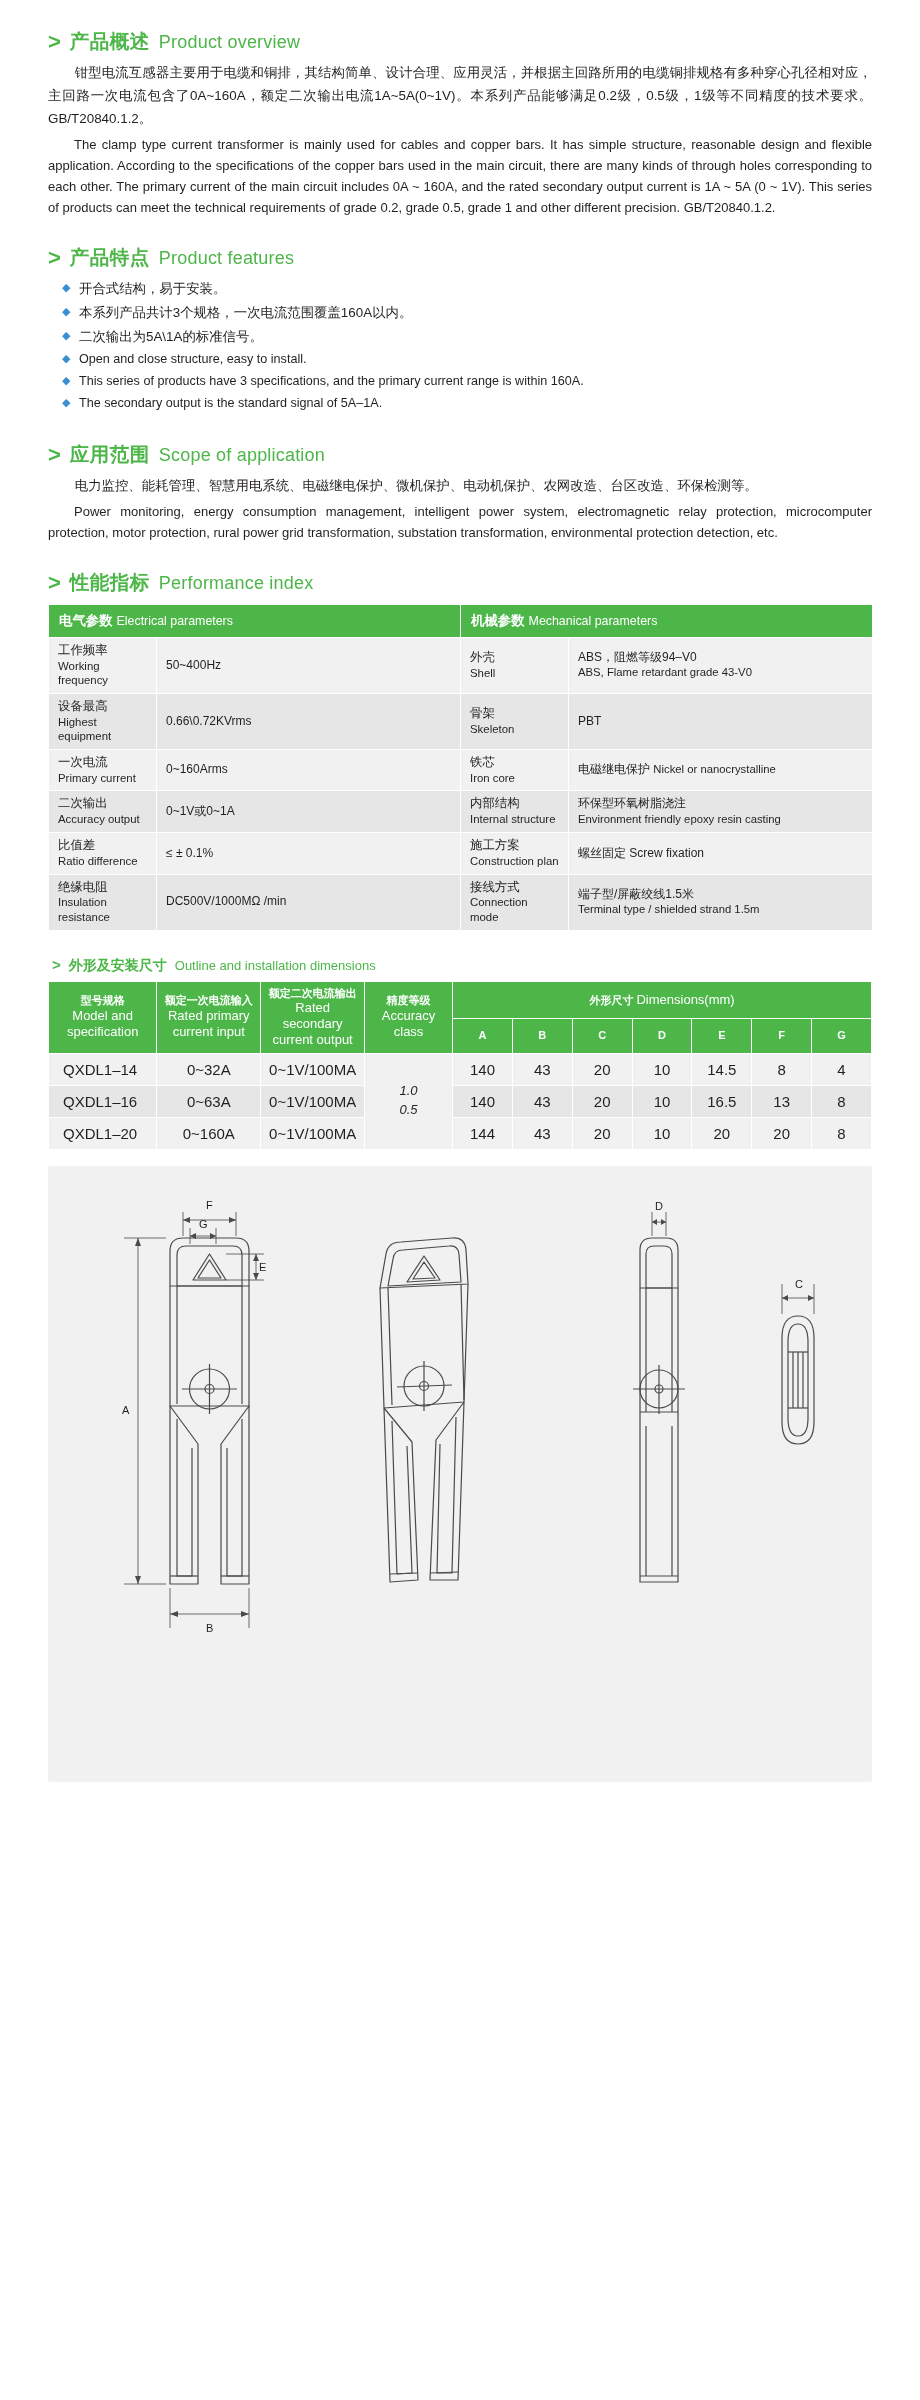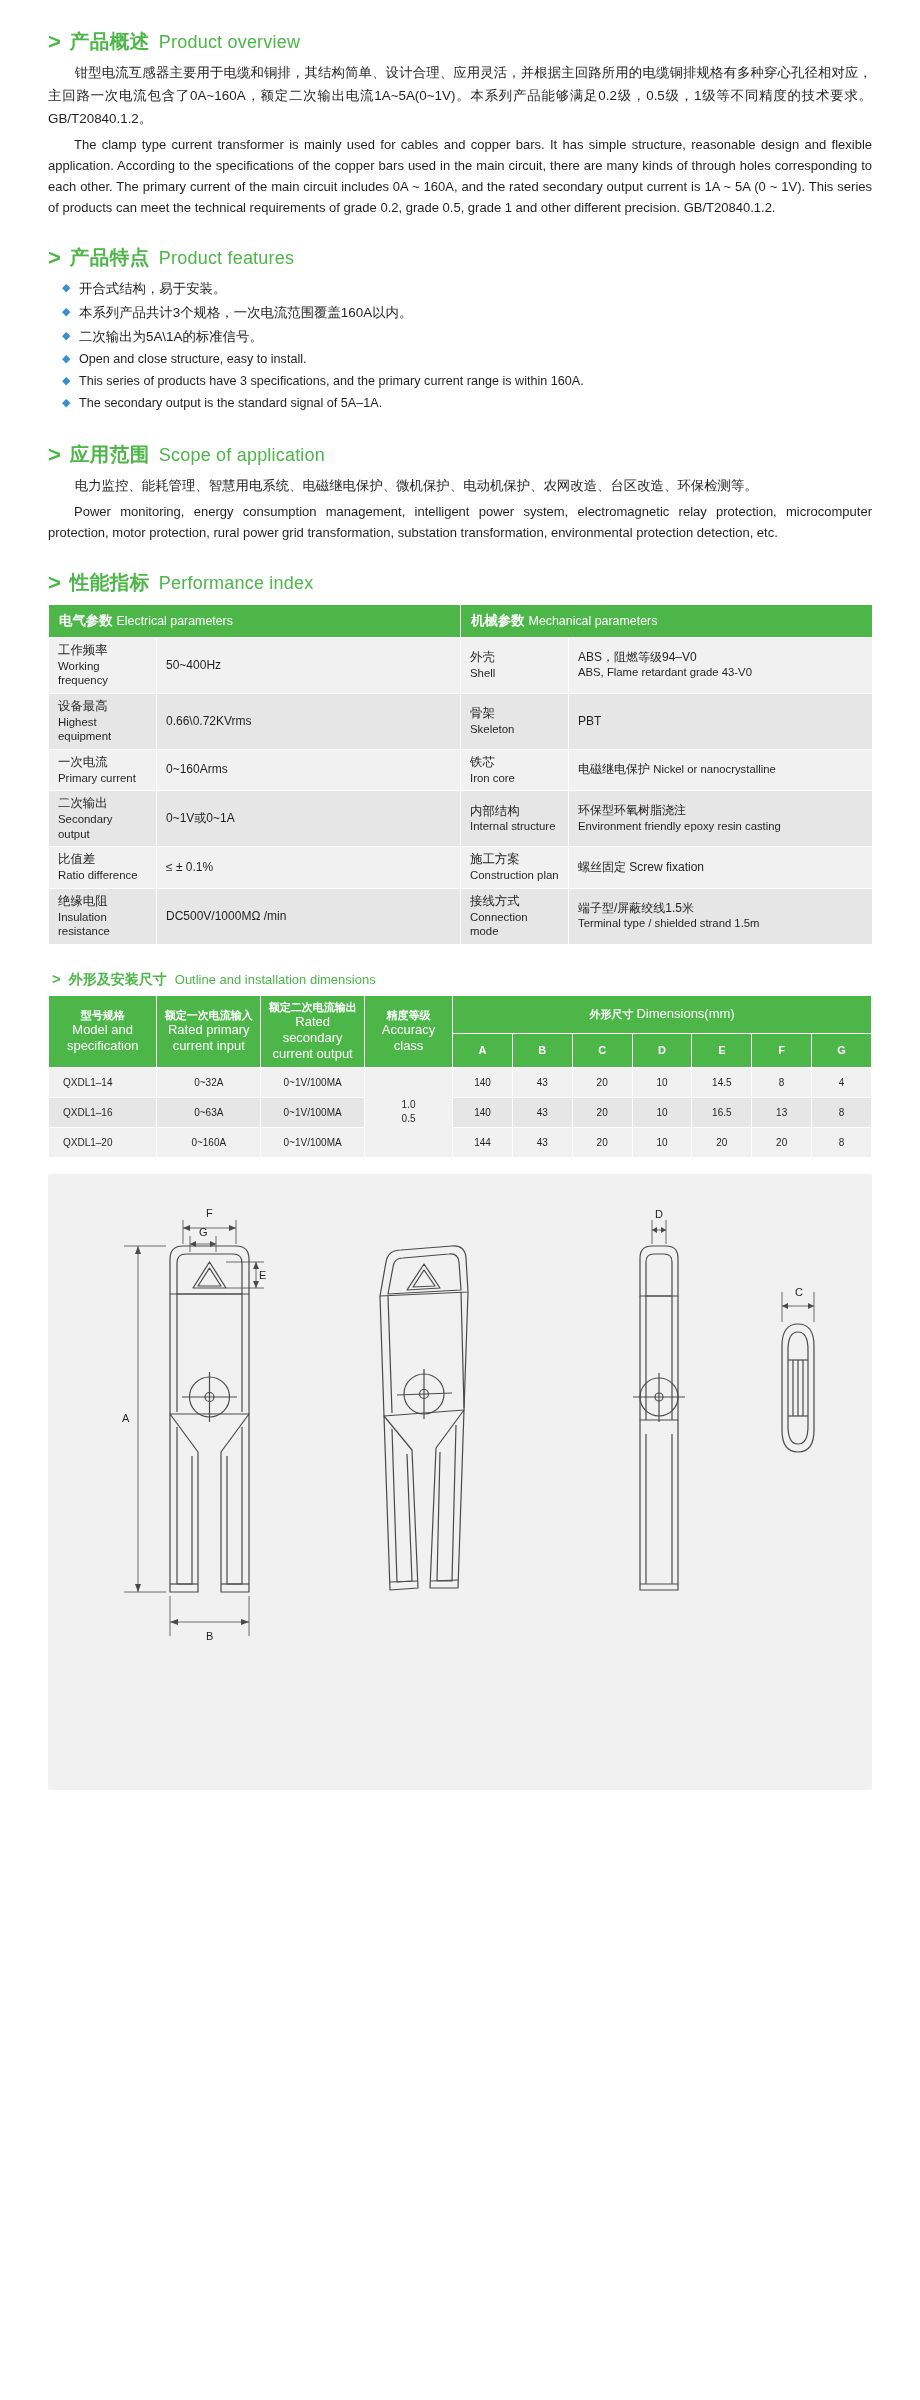--- a/index.html
+++ b/index.html
@@ -147,28 +147,28 @@
     font-weight: bold;
     line-height: 1.22;
     padding: 5px 3px;
     text-align: center;
     vertical-align: middle;
   }
   table.dims th .en { display: block; font-weight: normal; font-size: 13px; }
   table.dims td {
     border: 1px solid #ffffff;
     background: #f1f1f1;
-    font-size: 10px;
+    font-size: 15px;
     text-align: center;
     padding: 7px 3px;
     height: 30px;
   }
   table.dims tbody tr:nth-child(even) td { background: #e6e6e6; }
   table.dims td.model { text-align: left; padding-left: 14px; }
-  table.dims td.acc { font-size: 10px; line-height: 1.45; }
+  table.dims td.acc { font-size: 13px; line-height: 1.45; font-style: italic; }
 
   
   .drawing {
     margin-top: 16px;
     background: #f1f1f1;
     border-radius: 2px;
     padding: 10px 0 6px 0;
   }
   .drawing svg { display: block; margin: 0 auto; }
 </style>
@@ -270,21 +270,21 @@
           <td class="val"><span>0~160Arms</span></td>
           <td class="lbl">
               <span class="cn">铁芯</span>
               <span class="en">Iron core</span>
             </td>
           <td class="val"><span>电磁继电保护</span> <span class="sub">Nickel or nanocrystalline</span></td>
         </tr>
         <tr>
           <td class="lbl">
               <span class="cn">二次输出</span>
-              <span class="en">Secondary output</span>
+              <span class="en">Accuracy output</span>
             </td>
           <td class="val"><span>0~1V或0~1A</span></td>
           <td class="lbl">
               <span class="cn">内部结构</span>
               <span class="en">Internal structure</span>
             </td>
           <td class="val"><span>环保型环氧树脂浇注</span><br><span class="sub">Environment friendly epoxy resin casting</span></td>
         </tr>
         <tr>
           <td class="lbl">

